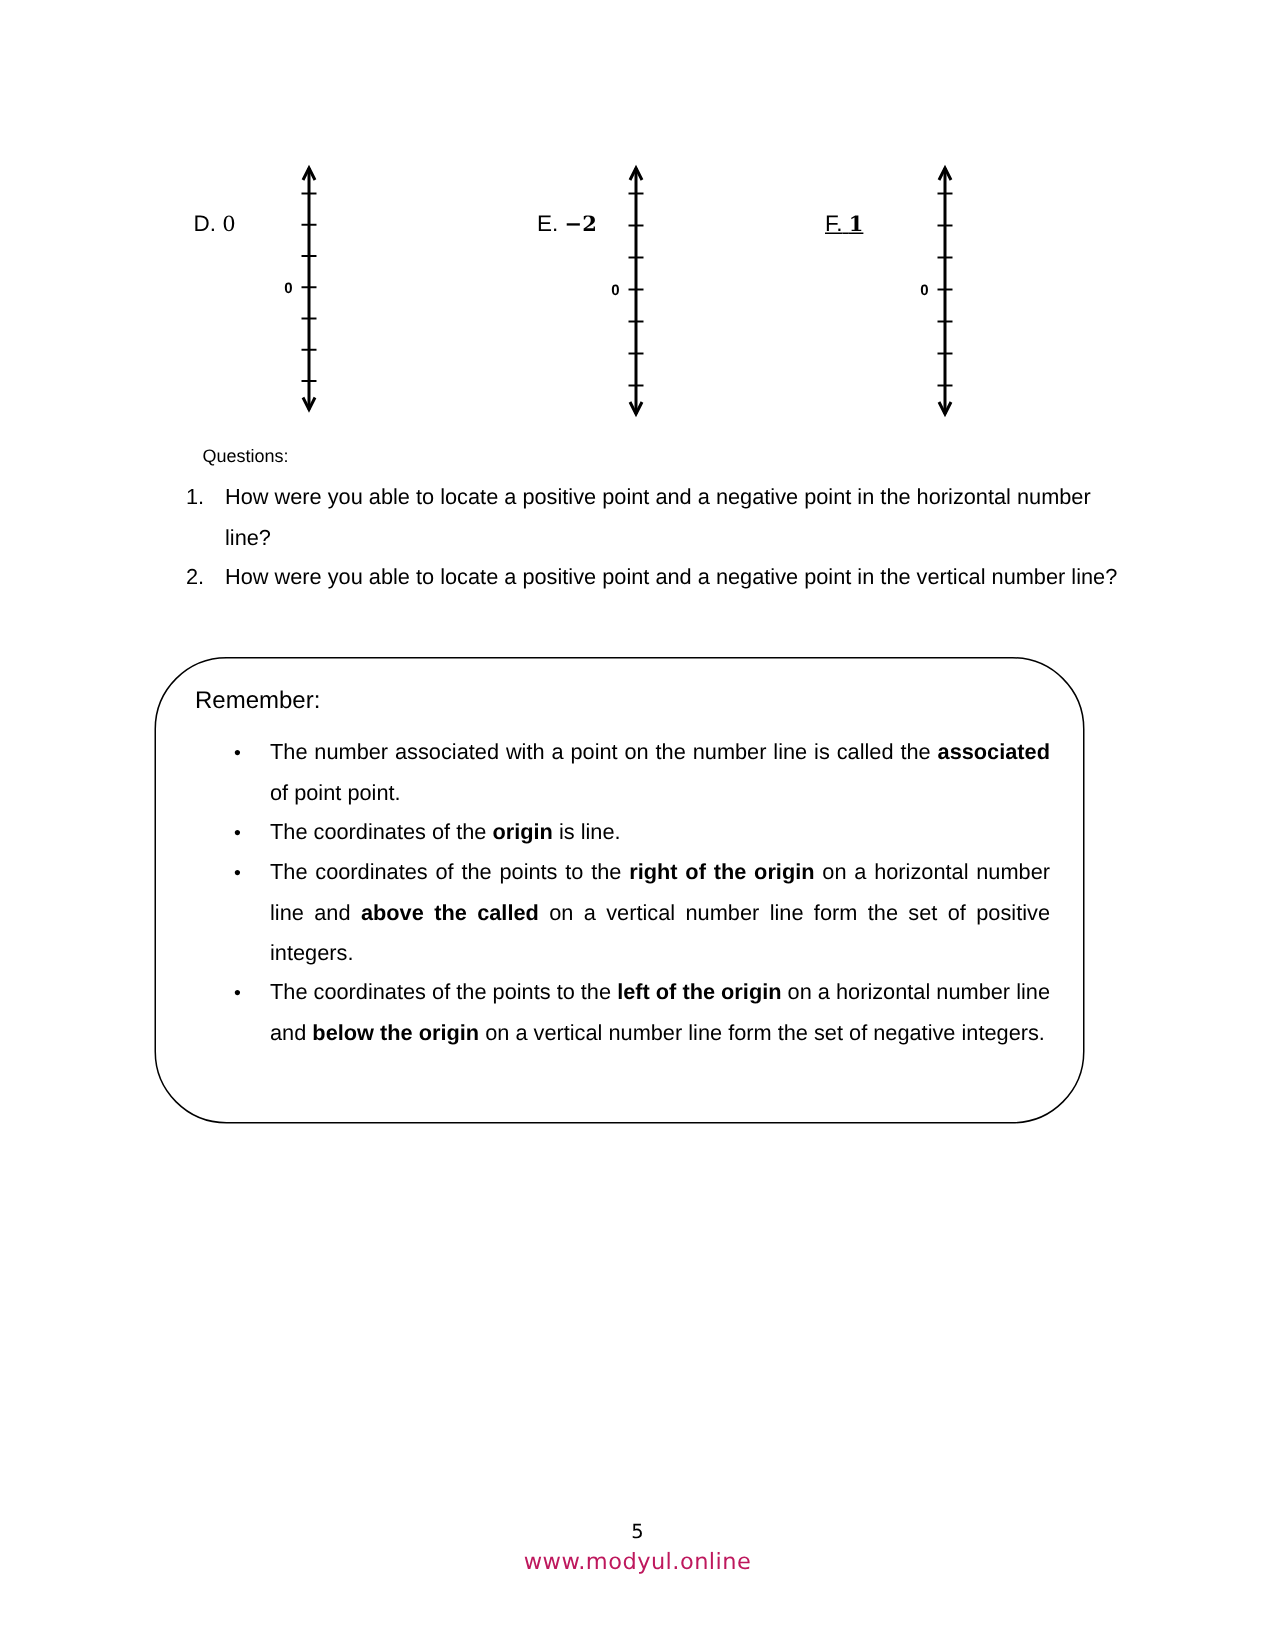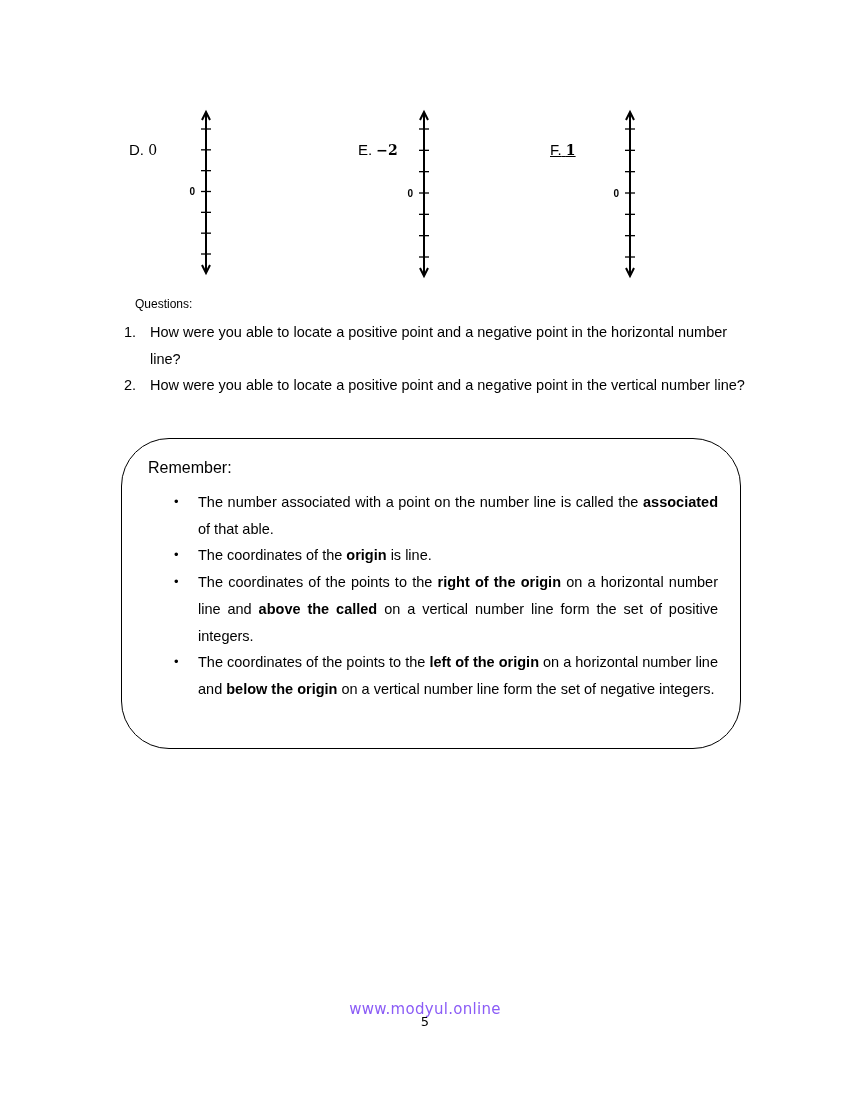--- a/index.html
+++ b/index.html
@@ -16,41 +16,41 @@
     .q-heading {
       position: absolute; left: 101px; top: 297px; font-size: 12px; font-weight: normal; margin-left: 34px;
     }
     ol.questions {
       position: absolute; left: 124px; top: 319px; width: 630px; margin: 0; padding: 0;
       list-style: none; font-size: 14.5px; line-height: 26.5px;
     }
     ol.questions li { position: relative; padding-left: 26px; }
     ol.questions li .num { position: absolute; left: 0; top: 0; }
     .remember-box {
-      position: absolute; left: 121px; top: 438px; width: 620px; height: 311px;
+      position: absolute; left: 103px; top: 438px; width: 620px; height: 311px;
       border: 1.3px solid #000; border-radius: 48px; box-sizing: border-box;
     }
     .remember-title {
       position: absolute; left: 26px; top: 20px; font-size: 16px;
     }
     ul.remember-list {
       position: absolute; left: 50px; top: 50px; width: 546px; margin: 0; padding: 0;
       list-style: none; font-size: 14.5px; line-height: 26.7px;
     }
     ul.remember-list li { position: relative; padding-left: 26px; text-align: justify; }
     ul.remember-list li .bullet {
       position: absolute; left: 2px; top: 0; font-size: 13px;
     }
     .page-number {
       position: absolute; left: 0; width: 850px; top: 1014px; text-align: center;
       font-family: "DejaVu Sans", sans-serif; font-size: 13px;
     }
     .watermark {
-      position: absolute; left: 0; width: 850px; top: 1000px; text-align: center;
-      font-family: "DejaVu Sans", sans-serif; font-size: 15px; color: #8b5cf6; letter-spacing: 0.3px;
+      position: absolute; left: 0; width: 850px; top: 1032px; text-align: center;
+      font-family: "DejaVu Sans", sans-serif; font-size: 15px; color: #be185d; letter-spacing: 0.3px;
     }
   </style>
 </head>
 <body>
 
 <div class="nl-label" style="left:129px; top:141px;">
   <span>D.</span>
   <span class="val">0</span>
 </div>
 <svg class="nl" style="left:186px; top:110px;" width="40" height="165">
@@ -113,21 +113,21 @@
     <span class="num">2.</span>
     <span>How were you able to locate a positive point and a negative point in the vertical number line?</span>
   </li>
 </ol>
 
 <div class="remember-box">
   <div class="remember-title">Remember:</div>
   <ul class="remember-list">
     <li>
       <span class="bullet">•</span>
-      <span>The number associated with a point on the number line is called the </span><b>associated</b><span> of that able.</span>
+      <span>The number associated with a point on the number line is called the </span><b>associated</b><span> of point point.</span>
     </li>
     <li>
       <span class="bullet">•</span>
       <span>The coordinates of the </span><b>origin</b><span> is line.</span>
     </li>
     <li>
       <span class="bullet">•</span>
       <span>The coordinates of the points to the </span><b>right of the origin</b><span> on a horizontal number line and </span><b>above the called</b><span> on a vertical number line form the set of positive integers.</span>
     </li>
     <li>

